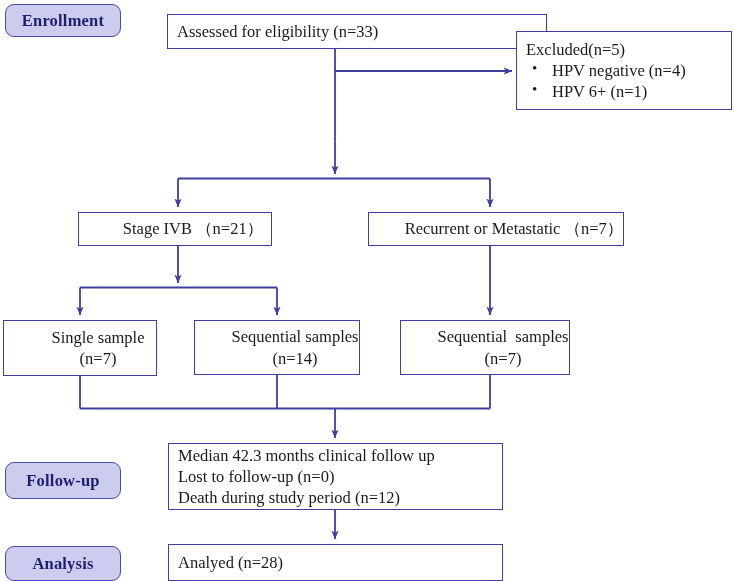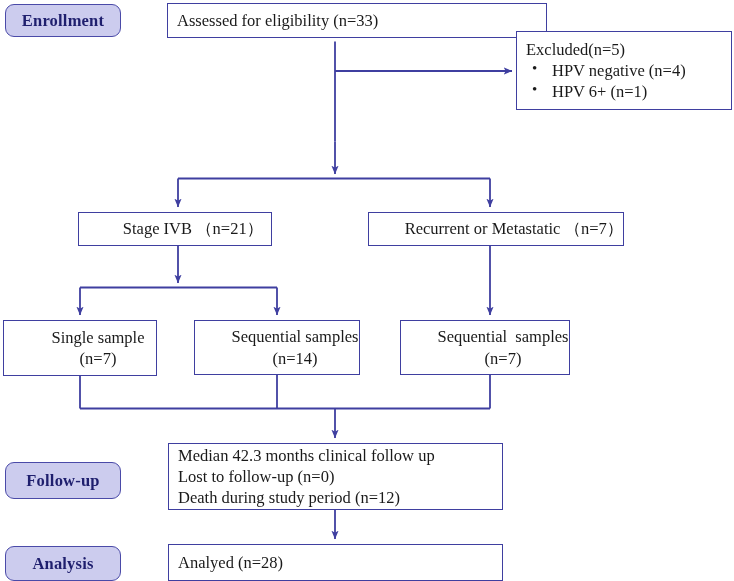--- a/index.html
+++ b/index.html
@@ -123,21 +123,21 @@
   <div class="stage-pill" style="left:5px;  top:4px;   width:116px; height:33px;">
     <span>Enrollment</span>
   </div>
   <div class="stage-pill" style="left:5px;  top:462px; width:116px; height:37px;">
     <span>Follow-up</span>
   </div>
   <div class="stage-pill" style="left:5px;  top:546px; width:116px; height:35px;">
     <span>Analysis</span>
   </div>
 
-  <div class="node left" style="left:167px; top:3px; width:380px; height:35px;">
+  <div class="node left" style="left:167px; top:14px; width:380px; height:35px;">
     <span class="ln">Assessed for eligibility (n=33)</span>
   </div>
 
   <div class="node left" style="left:516px; top:31px; width:216px; height:79px; ">
     <span class="ln">Excluded(n=5)</span>
     <ul class="bullet-list">
       <li>HPV negative (n=4)</li>
       <li>HPV 6+ (n=1)</li>
     </ul>
   </div>

